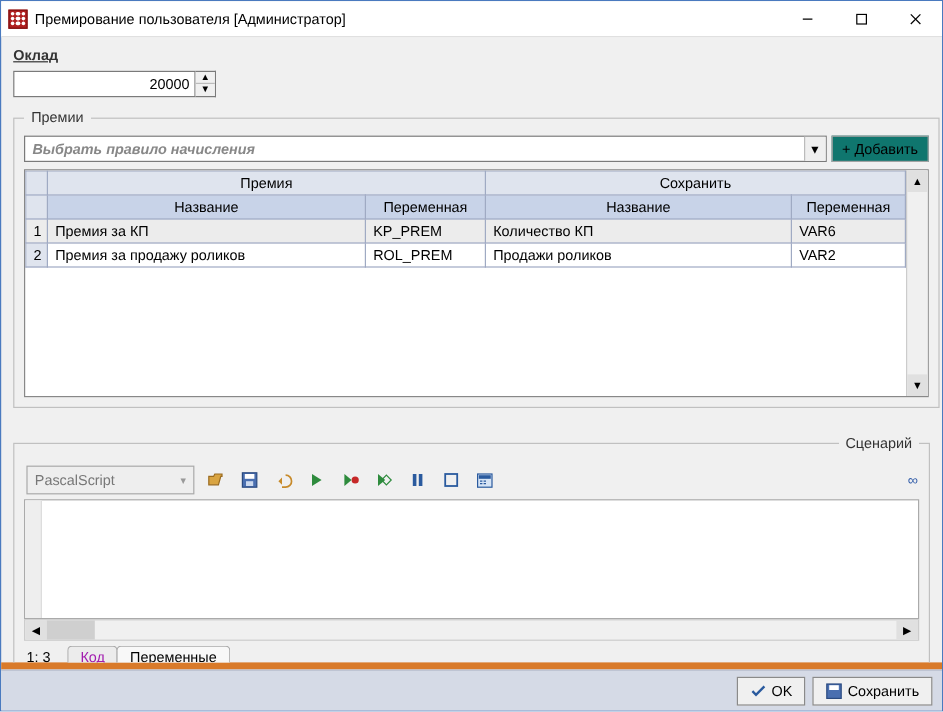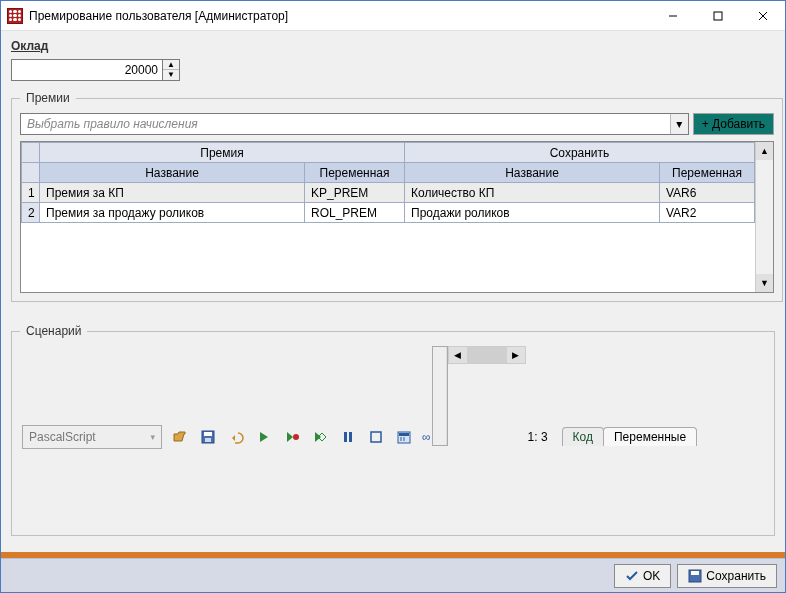--- a/index.html
+++ b/index.html
@@ -15,24 +15,24 @@
   .label-salary { font-weight: bold; color: #333; text-decoration: underline; }
   .spinwrap { display: flex; }
   .spininput { width: 152px; height: 22px; border: 1px solid #7a7a7a; padding: 0 4px; text-align: right; background:#fff;}
   .spinbtns { display:flex; flex-direction:column; border:1px solid #7a7a7a; border-left:none; height:22px;}
   .spinbtn { width:16px; height:10px; background:#f0f0f0; display:flex; align-items:center; justify-content:center; font-size:8px; line-height:1;}
   .spinbtn:first-child{border-bottom:1px solid #bbb;}
   fieldset { border: 1px solid #c0c0c0; margin: 4px 0 12px 0; padding: 8px; position: relative; }
   legend { padding: 0 6px; color: #333; }
   .rulebar { display: flex; gap: 4px; margin-bottom: 6px; }
   .combo { flex: 1; height: 22px; border: 1px solid #7a7a7a; background: #fff; display: flex; align-items: center; position: relative; }
-  .combo-text { flex: 1; padding: 0 6px; color: #888; font-style: italic; }
+  .combo-text { flex: 1; padding: 0 6px; color: #888; font-style: italic; font-weight: bold; }
   .combo-btn { width: 18px; height: 100%; background: #efefef; border-left: 1px solid #bbb; display: flex; align-items: center; justify-content: center; }
   .addbtn { height: 22px; padding: 0 8px; border: 1px solid #a3a3a3; background: #0f766e; }
-  .tablewrap { border: 1px solid #888; background: #fff; height: 152px; display: flex; }
+  .tablewrap { border: 1px solid #888; background: #fff; height: 190px; display: flex; }
   .tableinner { flex:1; overflow:hidden;}
   table { border-collapse: collapse; width: 100%; table-layout:fixed;}
   th, td { border: 1px solid #9faac3; padding: 2px 6px; height: 20px; text-align: left; font-weight: normal;}
   th { background: #c8d3e8; text-align: center; }
   th.subhead, td.rownum { background: #dfe4ee; text-align:center; width:16px;}
   th.grouphead { background:#dfe4ee;}
   td { background: #fff; }
   tr.selrow td { background: #ececec; }
   .vscroll { width: 18px; background: #f0f0f0; border-left:1px solid #ccc; display:flex; flex-direction:column;}
   .vscroll .arr{height:18px; background:#e0e0e0; display:flex;align-items:center;justify-content:center;font-size:9px;}
@@ -45,21 +45,21 @@
   .editor-area{ border:1px solid #aaa; background:#fff; height:100px; position:relative; display:flex;}
   .gutter{width:14px; background:#eee; border-right:1px solid #ddd;}
   .editor-body{flex:1;}
   .hscroll{height:18px; border:1px solid #ccc; background:#f0f0f0; display:flex; margin-top:0;}
   .hscroll .arr{width:18px; background:#e0e0e0; display:flex;align-items:center;justify-content:center;font-size:9px;}
   .hscroll .track{flex:1;}
   .hscroll .thumb{width:40px; height:100%; background:#cfcfcf;}
   .statusline{display:flex; align-items:center; gap:14px; padding:4px 2px;}
   .tabs{display:flex;}
   .tab{border:1px solid #aaa; border-bottom:none; padding:2px 10px; background:#f8f8f8; border-radius:4px 4px 0 0; margin-right:-1px; position:relative;}
-  .tab.inactive{background:#ececec; color:#14532d;}
+  .tab.inactive{background:#ececec; color:#a21caf;}
   .footer{height:6px; background:#d97a2a;}
   .btnbar{height:34px; background:#d5dae6; border-top:1px solid #b8bfcf; display:flex; align-items:center; justify-content:flex-end; padding:0 8px; gap:6px;}
   .btn{height:24px; padding:0 10px; border:1px solid #8a8a8a; background:#f0f0f0; display:flex; align-items:center; gap:4px;}
   .btn svg,.btn span.ico{width:14px;height:14px;}
   .glasses{margin-left:auto; font-family:sans-serif; color:#2e5aa8; letter-spacing:-1px;}
 </style>
 </head>
 <body>
 
 <div class="window">
@@ -158,21 +158,21 @@
         </table>
         </div>
         <div class="vscroll">
           <div class="arr">▲</div>
           <div class="track"></div>
           <div class="arr">▼</div>
         </div>
       </div>
     </fieldset>
 
-    <fieldset style="flex:1; display:flex; ">
+    <fieldset style="flex:1; display:flex; flex-direction:column;text-align:right;">
       <legend>Сценарий</legend>
       <div class="script-toolbar">
         <div class="lang-combo">
           <span>PascalScript</span>
           <span class="dd">▾</span>
         </div>
         <div class="tbicons">
           <div class="tbicon">
               <svg width="16" height="16">
                 <path d="M2 5h4l1-2h6v2h-1l-2 7H2z" fill="#d9a441" stroke="#9a6b20"></path>

